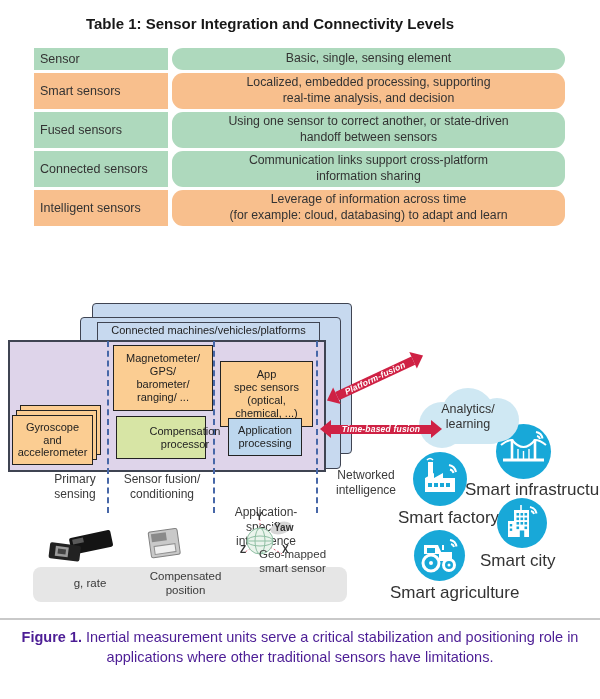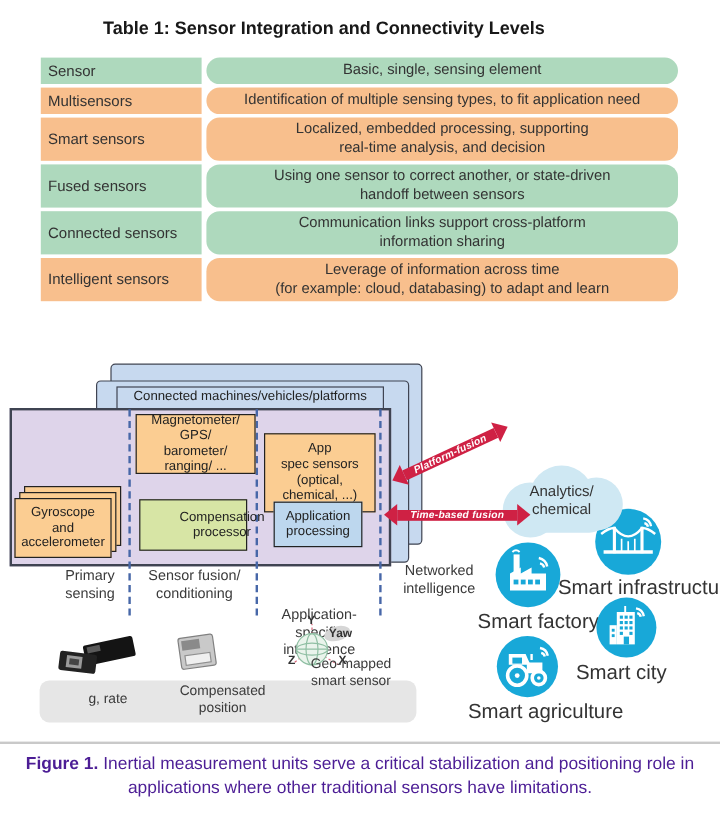--- a/index.html
+++ b/index.html
@@ -50,24 +50,20 @@
 <body>
 
 <div class="abs tbl-title">Table 1: Sensor Integration and Connectivity Levels</div>
 
 <div class="abs tbl">
   <div class="tbl-row row-green">
     <div class="cell-label">Sensor</div>
     <div class="cell-desc">Basic, single, sensing element</div>
   </div>
   <div class="tbl-row row-orange">
-    <div class="cell-label">Multisensors</div>
-    <div class="cell-desc">Identification of multiple sensing types, to fit application need</div>
-  </div>
-  <div class="tbl-row row-orange">
     <div class="cell-label">Smart sensors</div>
     <div class="cell-desc">Localized, embedded processing, supporting
 real-time analysis, and decision</div>
   </div>
   <div class="tbl-row row-green">
     <div class="cell-label">Fused sensors</div>
     <div class="cell-desc">Using one sensor to correct another, or state-driven
 handoff between sensors</div>
   </div>
   <div class="tbl-row row-green">
@@ -91,21 +87,21 @@
 <div class="abs vdash" style="left:107px;top:341px;height:172px;"></div>
 <div class="abs vdash" style="left:213px;top:341px;height:172px;"></div>
 <div class="abs vdash" style="left:316px;top:341px;height:172px;"></div>
 
 <div class="abs dbox box-orange" style="left:20px;top:405px;width:81px;height:50px;"></div>
 <div class="abs dbox box-orange" style="left:16px;top:410px;width:81px;height:50px;"></div>
 <div class="abs dbox box-orange" style="left:12px;top:415px;width:81px;height:50px;">Gyroscope
 and
 accelerometer</div>
 
-<div class="abs dbox box-orange" style="left:113px;top:345px;width:100px;height:50px;">Magnetometer/
+<div class="abs dbox box-orange" style="left:113px;top:345px;width:100px;height:66px;">Magnetometer/
 GPS/
 barometer/
 ranging/ ...</div>
 <div class="abs dbox box-orange" style="left:220px;top:345px;width:93px;height:66px;margin-top:16px;">App
 spec sensors
 (optical,
 chemical, ...)</div>
 <div class="abs dbox box-green" style="left:116px;top:416px;width:90px;height:43px;padding-left:48px;">Compensation
 processor</div>
 <div class="abs dbox box-blue" style="left:228px;top:418px;width:74px;height:38px;">Application
@@ -131,21 +127,21 @@
   <span class="abody">Time-based fusion</span>
   <span class="ah r"></span>
 </div>
 
 <div class="abs cloud" style="left:413px;top:386px;">
   <span class="puff" style="left:6px;top:16px;width:46px;height:46px;"></span>
   <span class="puff" style="left:28px;top:2px;width:54px;height:54px;"></span>
   <span class="puff" style="left:62px;top:12px;width:44px;height:44px;"></span>
   <span class="puff" style="left:16px;top:26px;width:78px;height:32px;border-radius:18px;"></span>
   <span class="cloud-text">Analytics/
-chemical</span>
+learning</span>
 </div>
 
 <div class="abs cyan-circle" style="left:413px;top:452px;width:54px;height:54px;">
   <svg width="54" height="54" viewBox="0 0 54 54">
     <path d="M14 8 q3 -3 6 0" stroke="#fff" fill="none" stroke-width="1.6"></path>
     <rect x="15" y="10" width="5" height="16" fill="#fff"></rect>
     <path d="M12 40 V26 l9 -5 v5 l9 -5 v5 h12 v14 z" fill="#fff"></path>
     <rect x="15" y="31" width="4" height="4" fill="#18a8d8"></rect>
     <rect x="21" y="31" width="4" height="4" fill="#18a8d8"></rect>
     <rect x="27" y="31" width="4" height="4" fill="#18a8d8"></rect>

